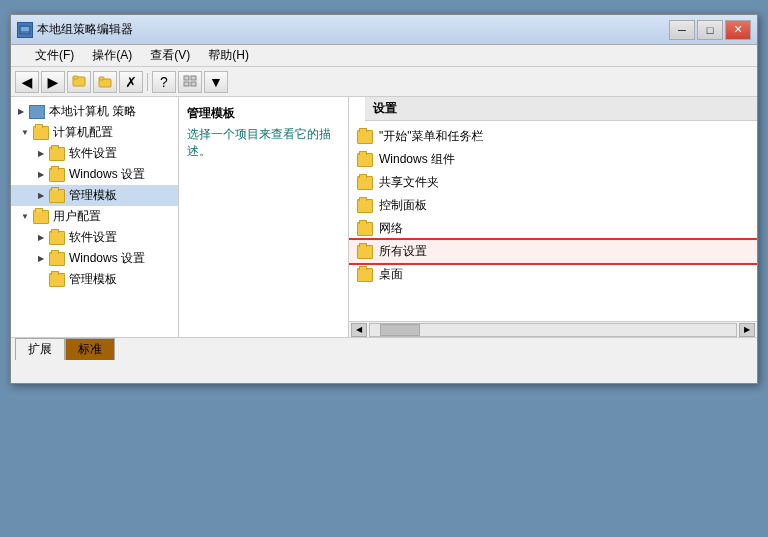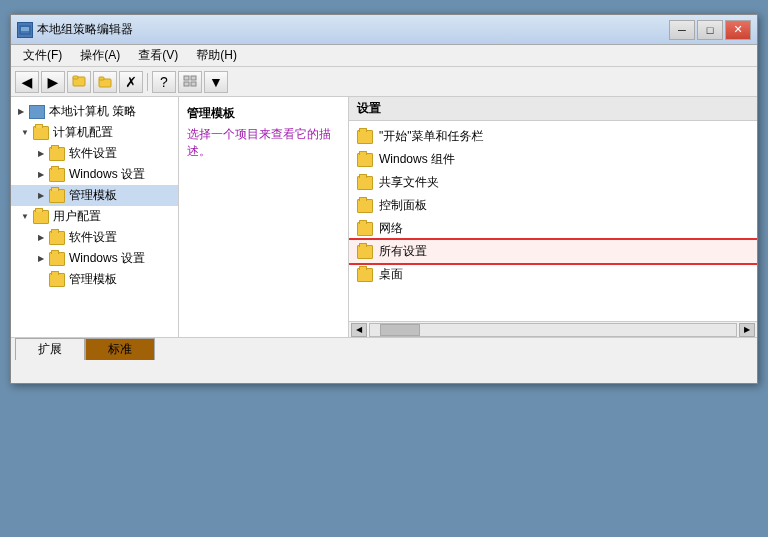--- a/index.html
+++ b/index.html
@@ -71,21 +71,21 @@
       color: white;
     }
 
     
     .menu-bar {
       height: 22px;
       background: #f0f0f0;
       border-bottom: 1px solid #ccc;
       display: flex;
       align-items: center;
-      padding: 0 4px;
+      padding: 0 16px;
       gap: 2px;
     }
     .menu-item {
       padding: 2px 8px;
       cursor: pointer;
       font-size: 12px;
       color: #000;
     }
 
     
@@ -197,39 +197,40 @@
       background: #fff;
       overflow: hidden;
     }
     .desc-header {
       font-size: 12px;
       font-weight: bold;
       margin-bottom: 4px;
     }
     .desc-body {
       font-size: 12px;
-      color: #a21caf;
+      color: #0f766e;
     }
 
     
     .content-pane {
       flex: 1;
       display: flex;
       flex-direction: column;
       overflow: hidden;
     }
     .content-header {
       height: 24px;
       background: #e8e8e8;
       border-bottom: 1px solid #ccc;
       display: flex;
       align-items: center;
       padding: 0 8px;
       font-size: 12px;
       font-weight: bold;
+      margin-left: 16px;
     }
     .content-body {
       flex: 1;
       overflow-y: auto;
       padding: 4px 0;
     }
     .content-item {
       display: flex;
       align-items: center;
       padding: 3px 8px;
@@ -325,21 +326,21 @@
     
     .status-bar {
       height: 22px;
       background: #f0f0f0;
       border-top: 1px solid #ccc;
       display: flex;
       align-items: center;
       padding: 0 4px;
     }
     .status-tab {
-      padding: 2px 22px;
+      padding: 2px 12px;
       border: 1px solid #aaa;
       border-bottom: none;
       background: #f0f0f0;
       font-size: 12px;
       cursor: pointer;
     }
     .status-tab.active {
       background: #a16207;
     }
   </style>

